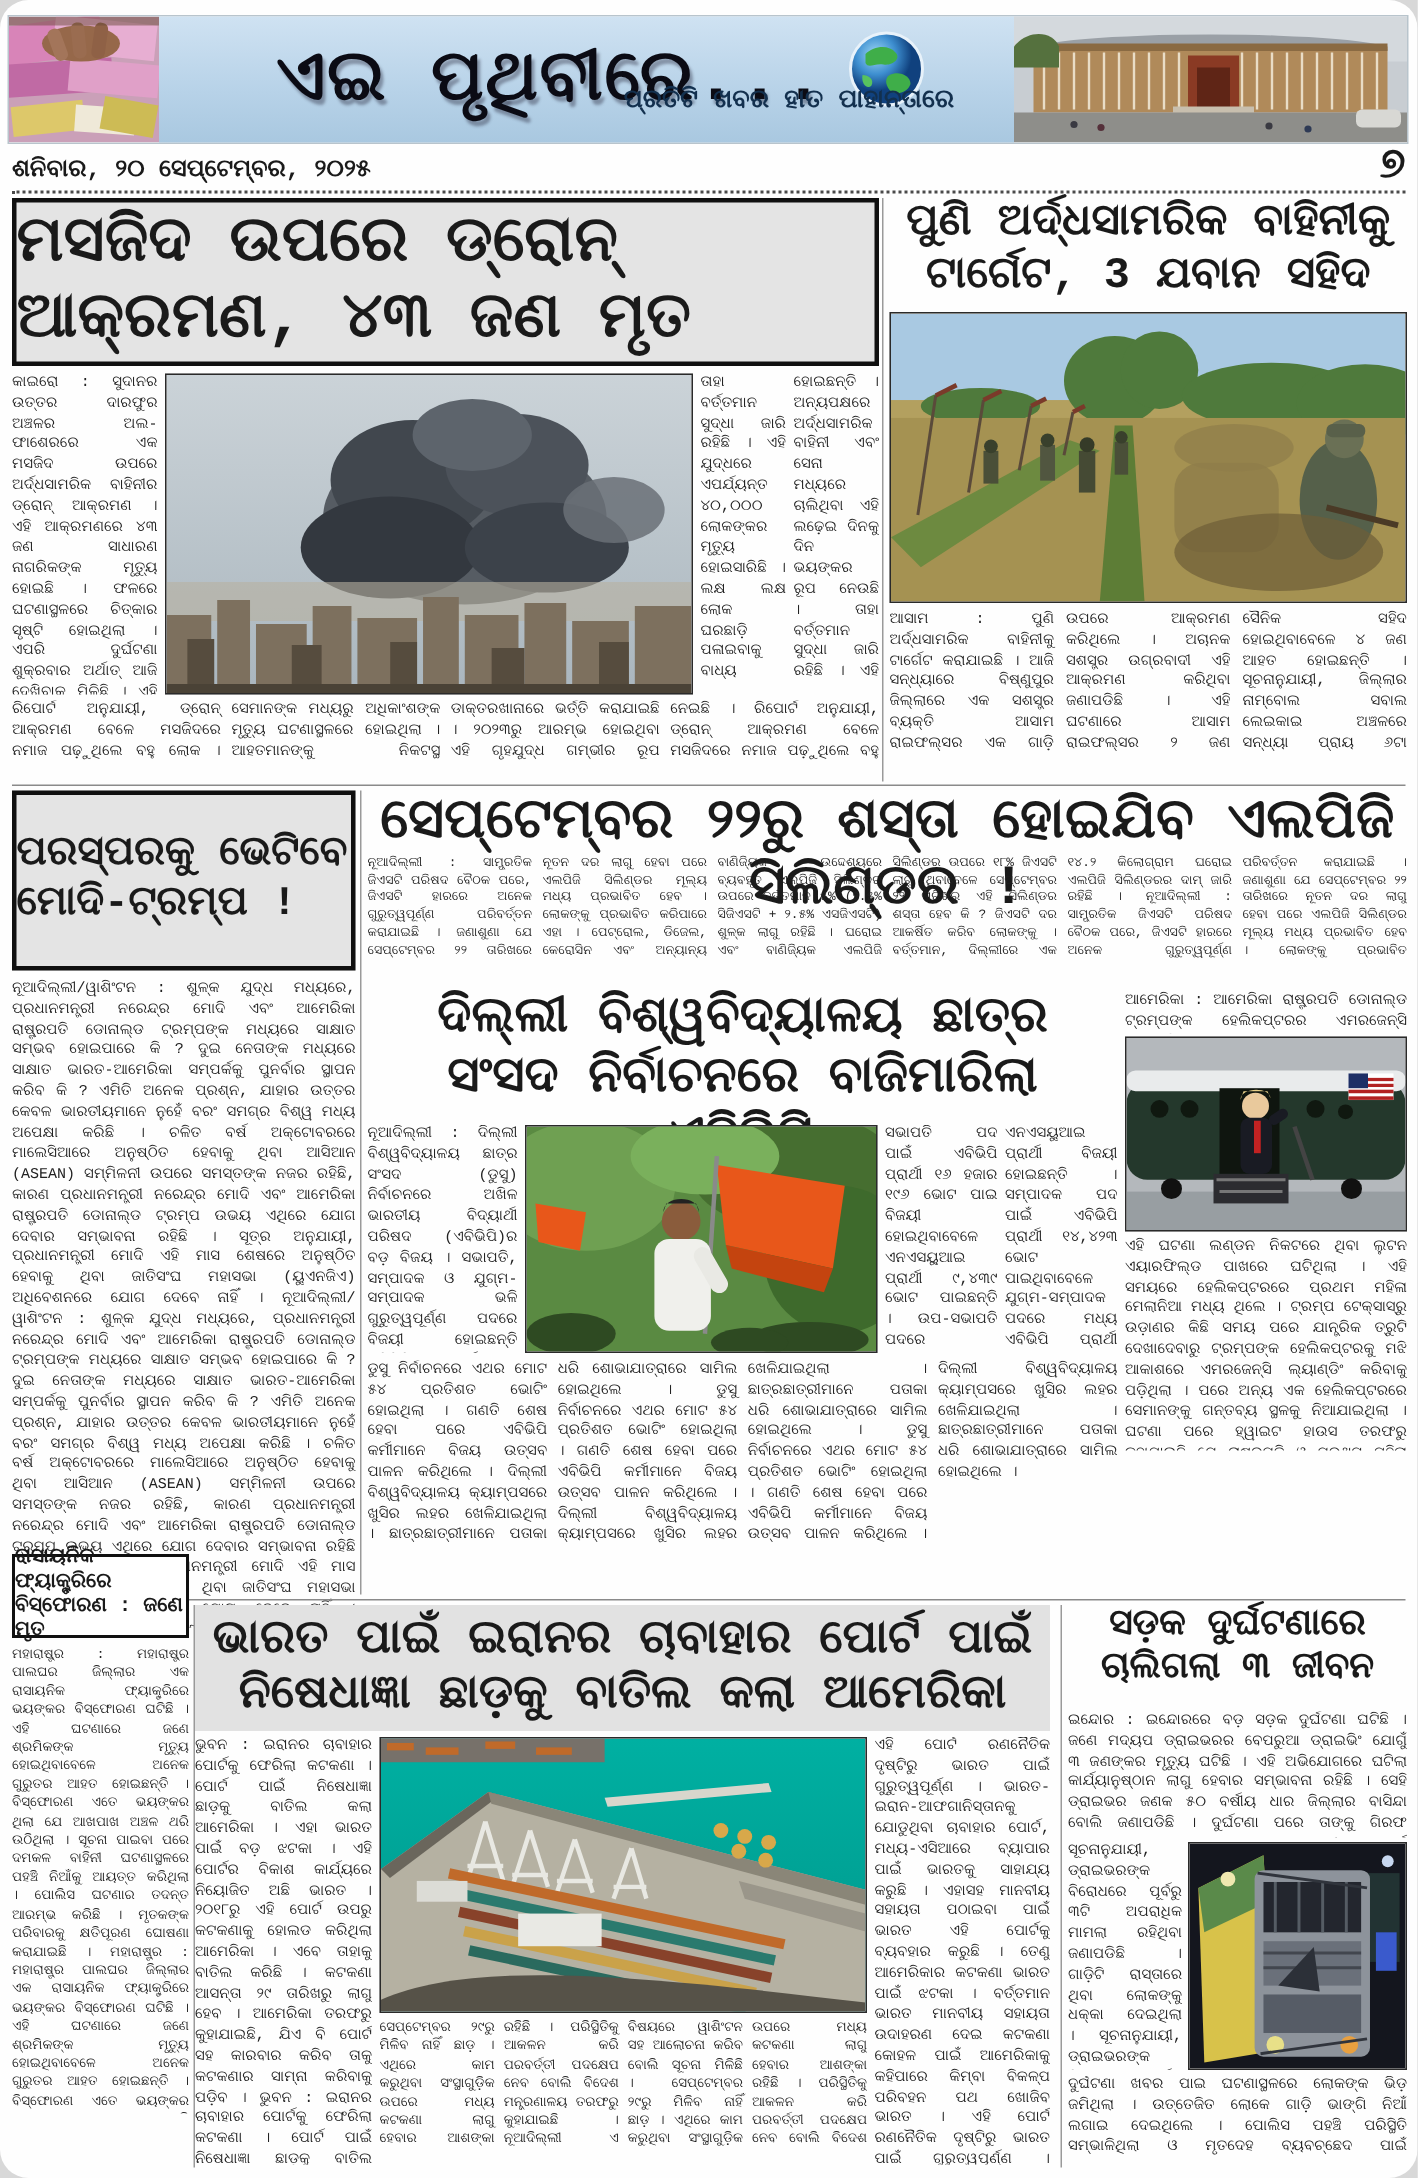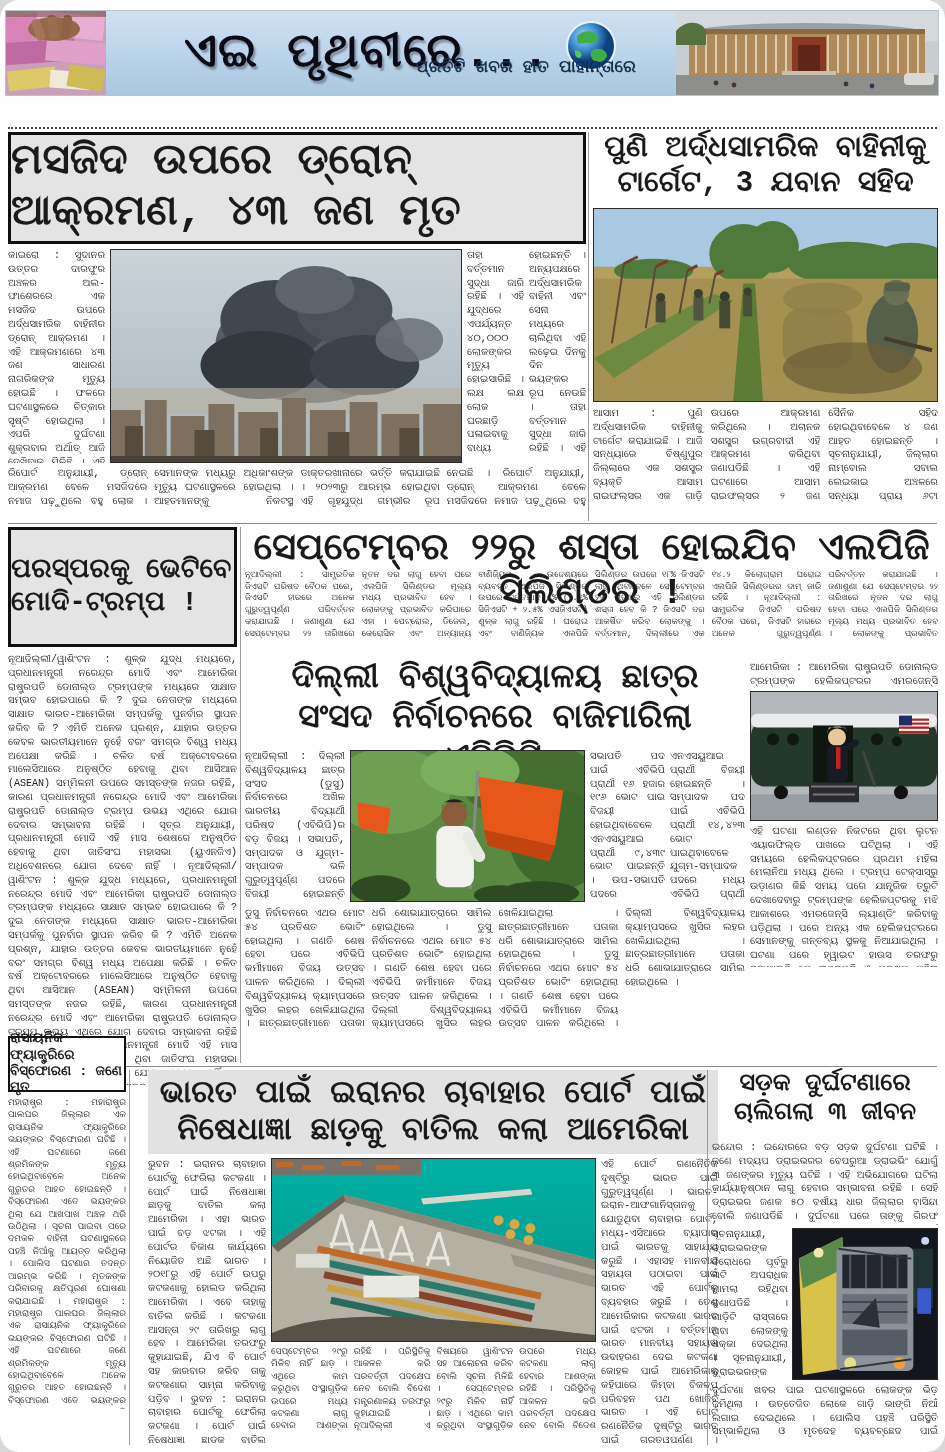--- a/index.html
+++ b/index.html
@@ -57,21 +57,21 @@
   .du-bottom{margin-top:5px;height:150px;column-count:4;column-gap:7px;}
   .art-heli{left:750px;top:659px;width:188px;height:404px;}
   .heli-hl{font-size:21.5px;height:94px;}
   .heli-lead{height:28px;margin-top:2px;}
   .heli-photo{height:130px;margin-top:2px;}
   .heli-body{margin-top:4px;height:142px;}
   
   .art-factory{left:8px;top:1036px;width:118px;height:375px;}
   .factory-hl{height:56px;font-size:13.5px;background:#fff;border-width:2px;}
   .factory-body{margin-top:5px;height:312px;font-size:9px;}
-  .art-chab{left:148px;top:1070px;width:570px;height:375px;}
+  .art-chab{left:130px;top:1070px;width:570px;height:375px;}
   .chab-hl{font-size:31px;height:84px;background:#e2e2e2;}
   .chab-body{display:flex;gap:5px;margin-top:4px;height:285px;}
   .chab-cola{width:118px;flex:none;}
   .chab-mid{width:325px;flex:none;display:flex;flex-direction:column;gap:4px;}
   .chab-photo{height:184px;}
   .chab-bottom{height:93px;column-count:4;column-gap:6px;font-size:9px;}
   .chab-colb{flex:1;}
   .art-acc{left:712px;top:1070px;width:226px;height:375px;}
   .acc-hl{font-size:24px;height:68px;}
   .acc-p1{height:84px;margin-top:3px;}
@@ -158,20 +158,24 @@
         <circle cx="40" cy="72" r="2.4" fill="#3a3a42"></circle>
           <circle cx="58" cy="74" r="2.4" fill="#55303a"></circle>
         <circle cx="170" cy="73" r="2.4" fill="#3a3a42"></circle>
           <circle cx="196" cy="75" r="2.4" fill="#2e3a55"></circle>
         <rect x="228" y="62" width="30" height="12" rx="4" fill="#d8d8d4"></rect>
         <path d="M0,20 C10,8 26,10 30,20 L30,34 L0,34 Z" fill="#55713e"></path>
       </svg>
     </div>
   </div>
 
+  <div class="abs dateline">
+    <span class="d-date">ଶନିବାର, ୨୦ ସେପ୍ଟେମ୍ବର, ୨୦୨୫</span>
+    <span class="d-page">୭</span>
+  </div>
   <div class="abs dotted-rule"></div>
 
   <div class="abs art-drone">
     <div class="hl-box drone-hl">ମସଜିଦ ଉପରେ ଡ୍ରୋନ୍ ଆକ୍ରମଣ, ୪୩ ଜଣ ମୃତ</div>
     <div class="drone-top">
       <div class="bodytxt drone-cola">କାଇରୋ : ସୁଦାନର ଉତ୍ତର ଦାରଫୁର ଅଞ୍ଚଳର ଅଲ-ଫାଶେରରେ ଏକ ମସଜିଦ ଉପରେ ଅର୍ଦ୍ଧସାମରିକ ବାହିନୀର ଡ୍ରୋନ୍ ଆକ୍ରମଣ । ଏହି ଆକ୍ରମଣରେ ୪୩ ଜଣ ସାଧାରଣ ନାଗରିକଙ୍କ ମୃତ୍ୟୁ ହୋଇଛି । ଫଳରେ ଘଟଣାସ୍ଥଳରେ ଚିତ୍କାର ସୃଷ୍ଟି ହୋଇଥିଲା । ଏପରି ଦୁର୍ଘଟଣା ଶୁକ୍ରବାର ଅର୍ଥାତ୍ ଆଜି ଦେଖିବାକୁ ମିଳିଛି । ଏହି ଆକ୍ରମଣ ଏକ ଅର୍ଦ୍ଧସାମରିକ ବାହିନୀ ଦ୍ୱାରା କରାଯାଇଥିବା ଦର୍ଶାଯାଇଛି । ସ୍ଥାନୀୟ ଗଣମାଧ୍ୟମ ଏହି ସୂଚନା ଦେଇଛି ।  କାଇରୋ : ସୁଦାନର ଉତ୍ତର ଦାରଫୁର ଅଞ୍ଚଳର ଅଲ-ଫାଶେରରେ ଏକ ମସଜିଦ ଉପରେ ଅର୍ଦ୍ଧସାମରିକ ବାହିନୀର ଡ୍ରୋନ୍ ଆକ୍ରମଣ । ଏହି ଆକ୍ରମଣରେ ୪୩ ଜଣ ସାଧାରଣ ନାଗରିକଙ୍କ ମୃତ୍ୟୁ ହୋଇଛି । ଫଳରେ ଘଟଣାସ୍ଥଳରେ ଚିତ୍କାର ସୃଷ୍ଟି ହୋଇଥିଲା । ଏପରି ଦୁର୍ଘଟଣା ଶୁକ୍ରବାର ଅର୍ଥାତ୍ ଆଜି ଦେଖିବାକୁ ମିଳିଛି । ଏହି ଆକ୍ରମଣ ଏକ ଅର୍ଦ୍ଧସାମରିକ ବାହିନୀ ଦ୍ୱାରା କରାଯାଇଥିବା ଦର୍ଶାଯାଇଛି । ସ୍ଥାନୀୟ ଗଣମାଧ୍ୟମ ଏହି ସୂଚନା ଦେଇଛି ।</div>
       <div class="photo drone-photo">
         <svg viewBox="0 0 352 212" preserveAspectRatio="none">
           <defs>
             <linearGradient id="sky1" x1="0" y1="0" x2="0" y2="1">

